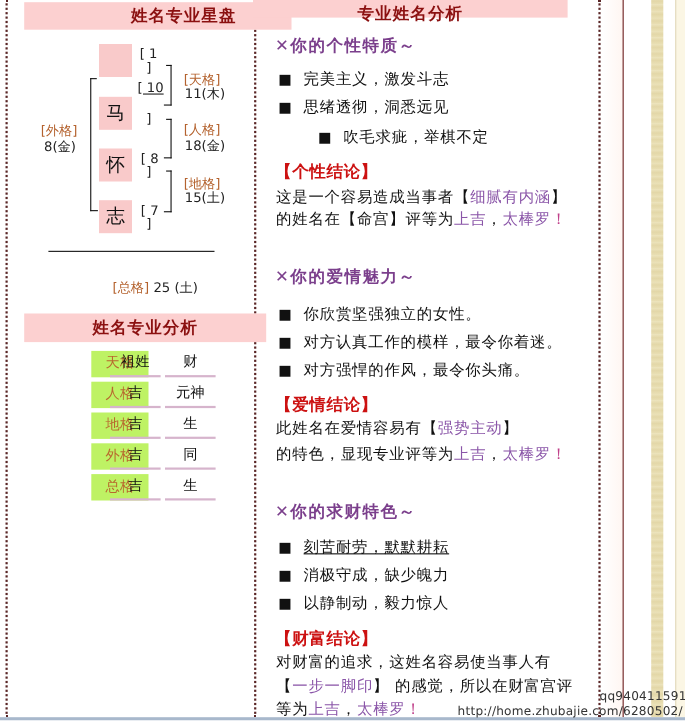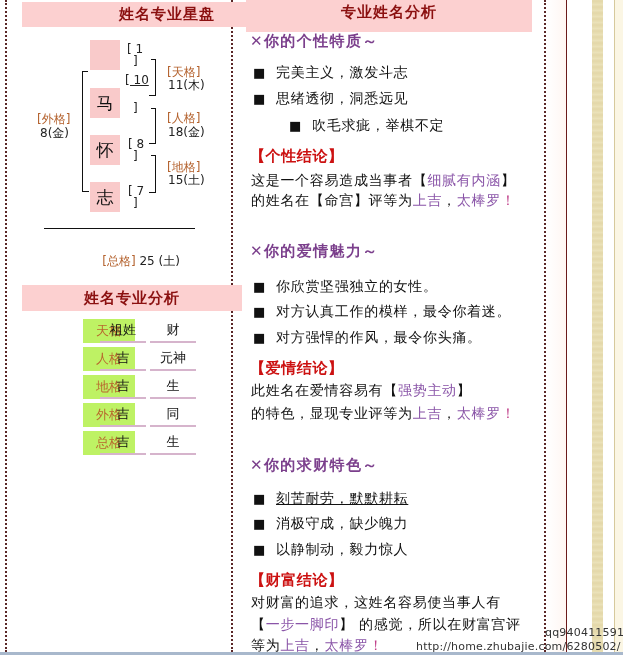--- a/index.html
+++ b/index.html
@@ -145,21 +145,21 @@
     <div class="t-cell" style="left:150px; top:403px;">同</div>
   </div>
   <div>
     <div class="t-label" style="top:431px;">总格</div>
     <div class="t-cell" style="left:100px; top:431px;">吉</div>
     <div class="t-cell" style="left:150px; top:431px;">生</div>
   </div>
 </div>
 
 <div>
-  <div class="pink-header" style="left:246px; top:0; width:286px; height:32px; line-height:24px;">专业姓名分析</div>
+  <div class="pink-header" style="left:230px; top:0; width:286px; height:16px; line-height:24px;">专业姓名分析</div>
 
   <div>
     <div class="r-heading" style="top:31px;">
       <span>✕</span><span>你的个性特质～</span>
     </div>
     <div class="r-bullet" style="top:62px;"><span class="b">■</span><span>完美主义，激发斗志</span></div>
     <div class="r-bullet" style="top:88px;"><span class="b">■</span><span>思绪透彻，洞悉远见</span></div>
     <div class="r-bullet" style="top:115px;margin-left:36px;"><span class="b">■</span><span>吹毛求疵，举棋不定</span></div>
     <div class="r-ctitle" style="top:146px;">【个性结论】</div>
     <div class="r-line" style="top:170px;"><span>这是一个容易造成当事者【</span><span class="hl">细腻有内涵</span><span>】</span></div>

